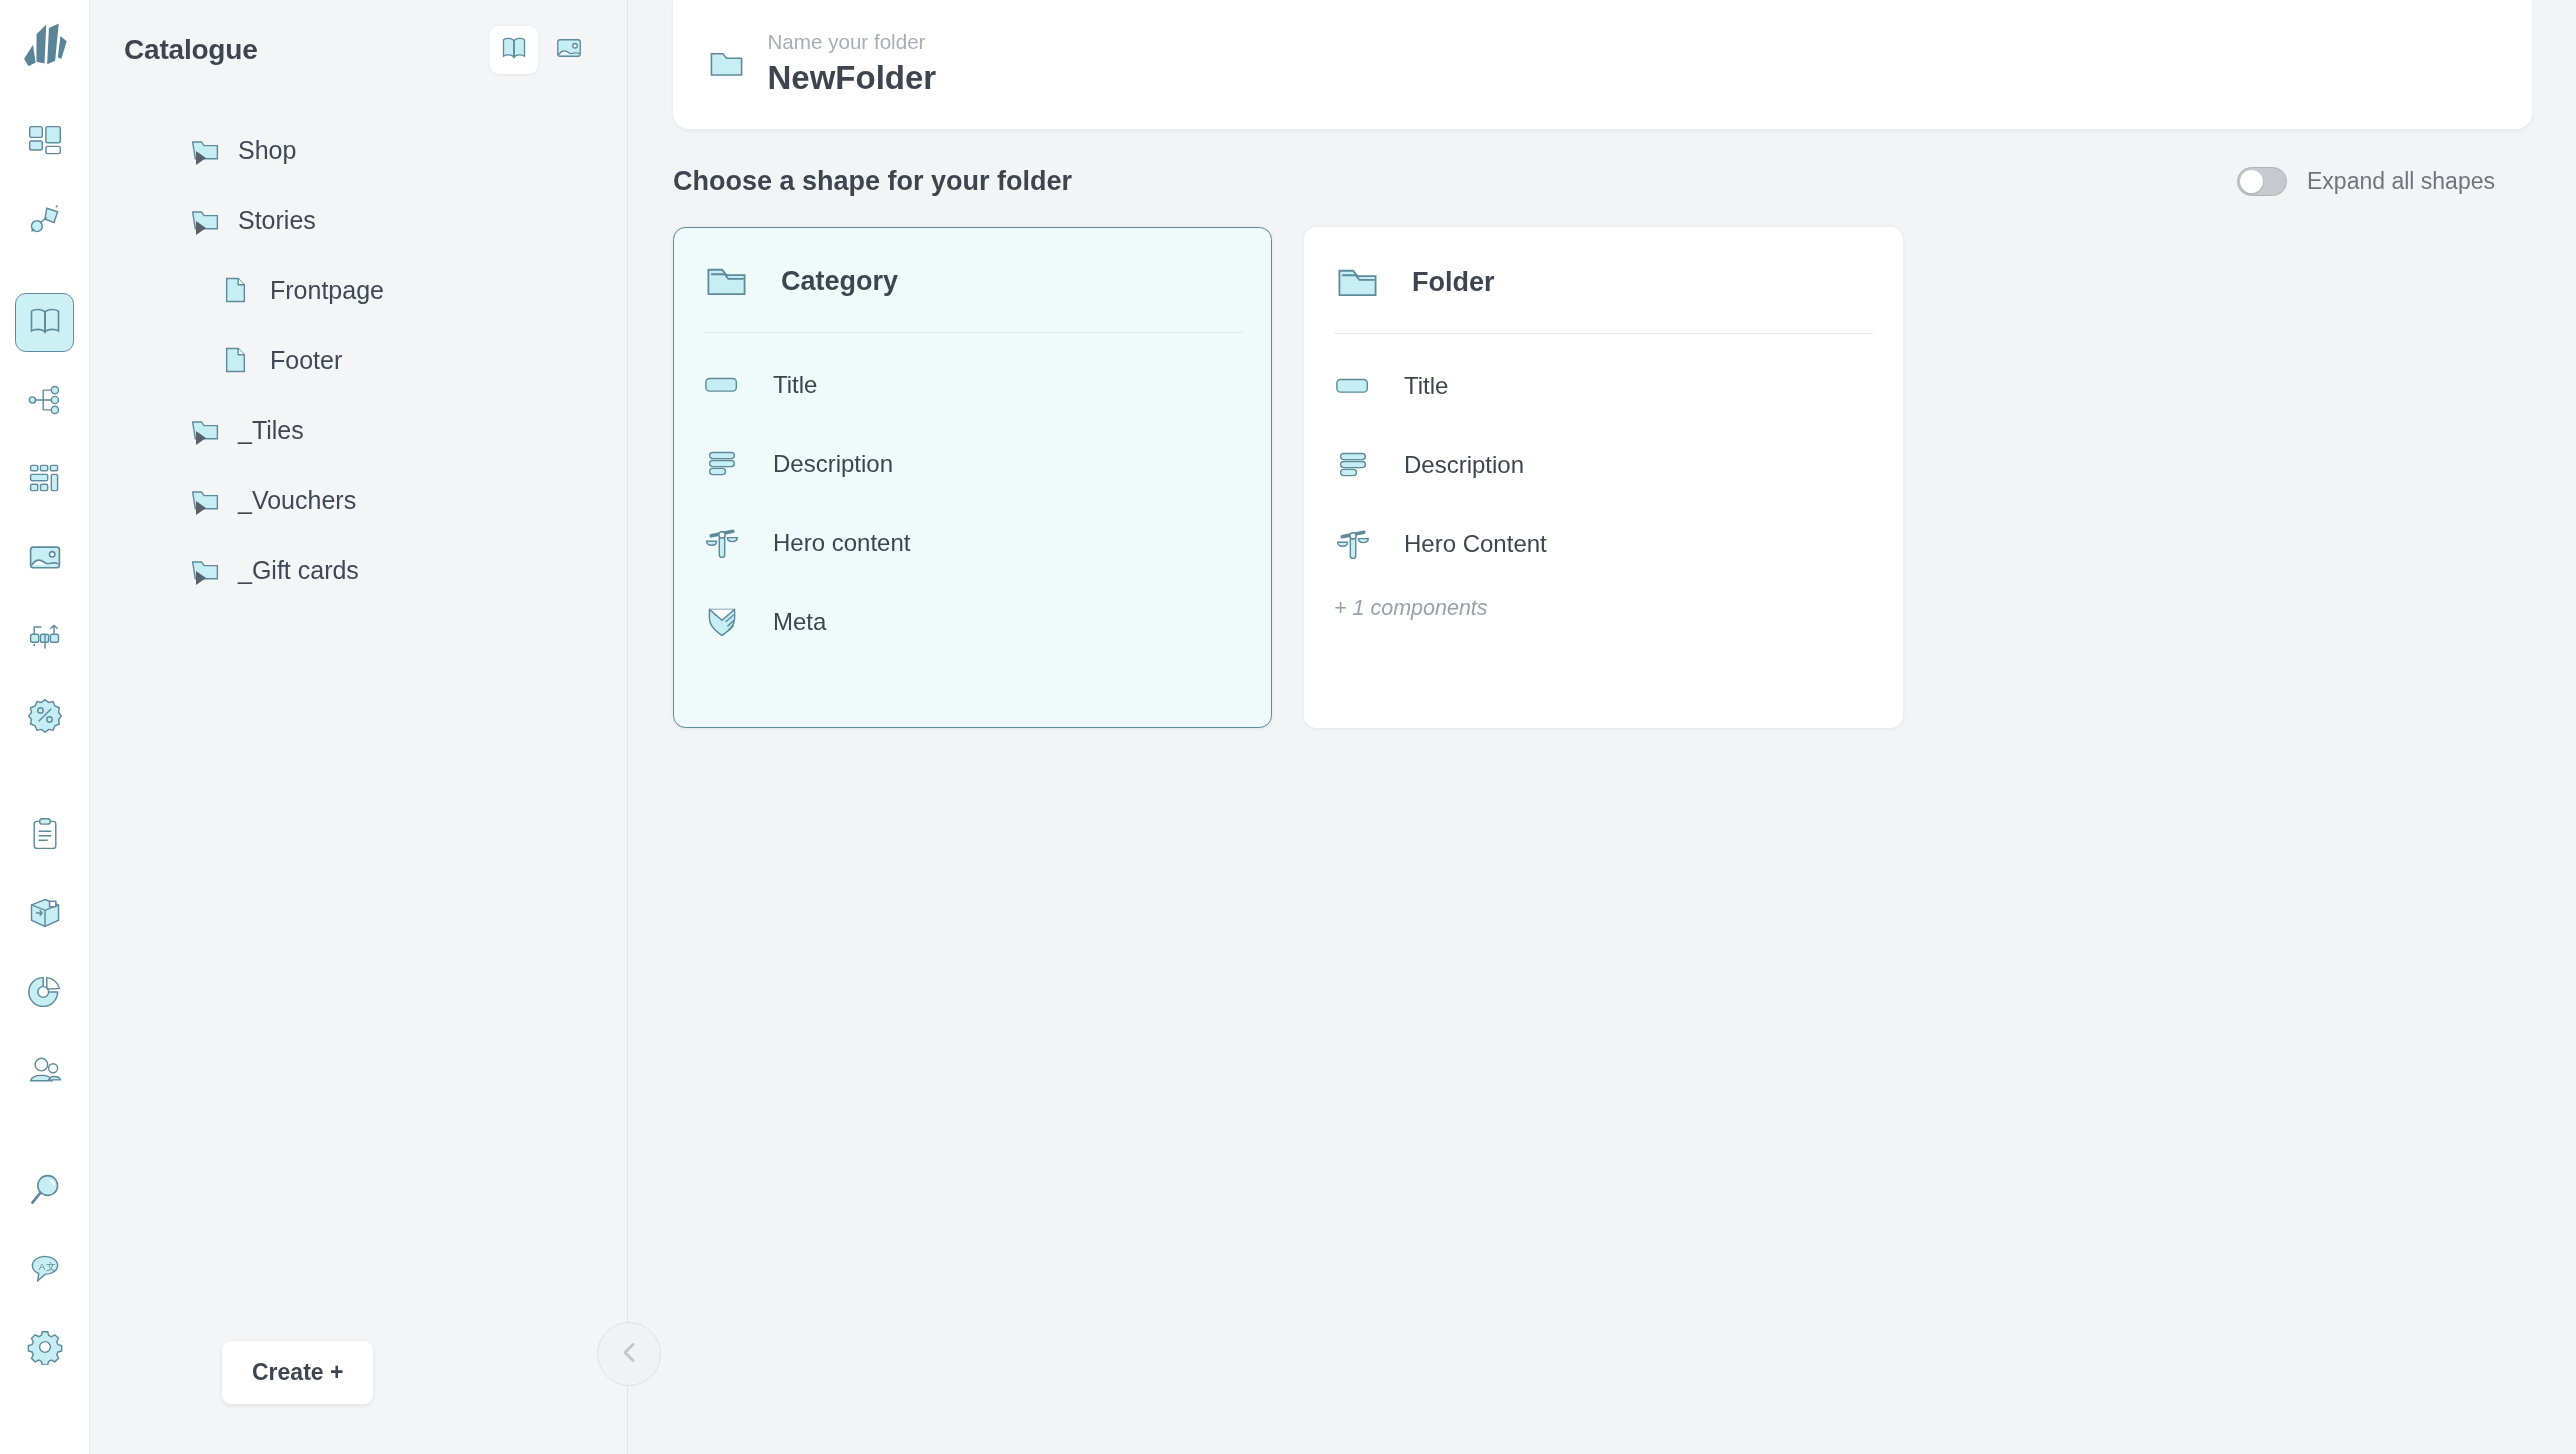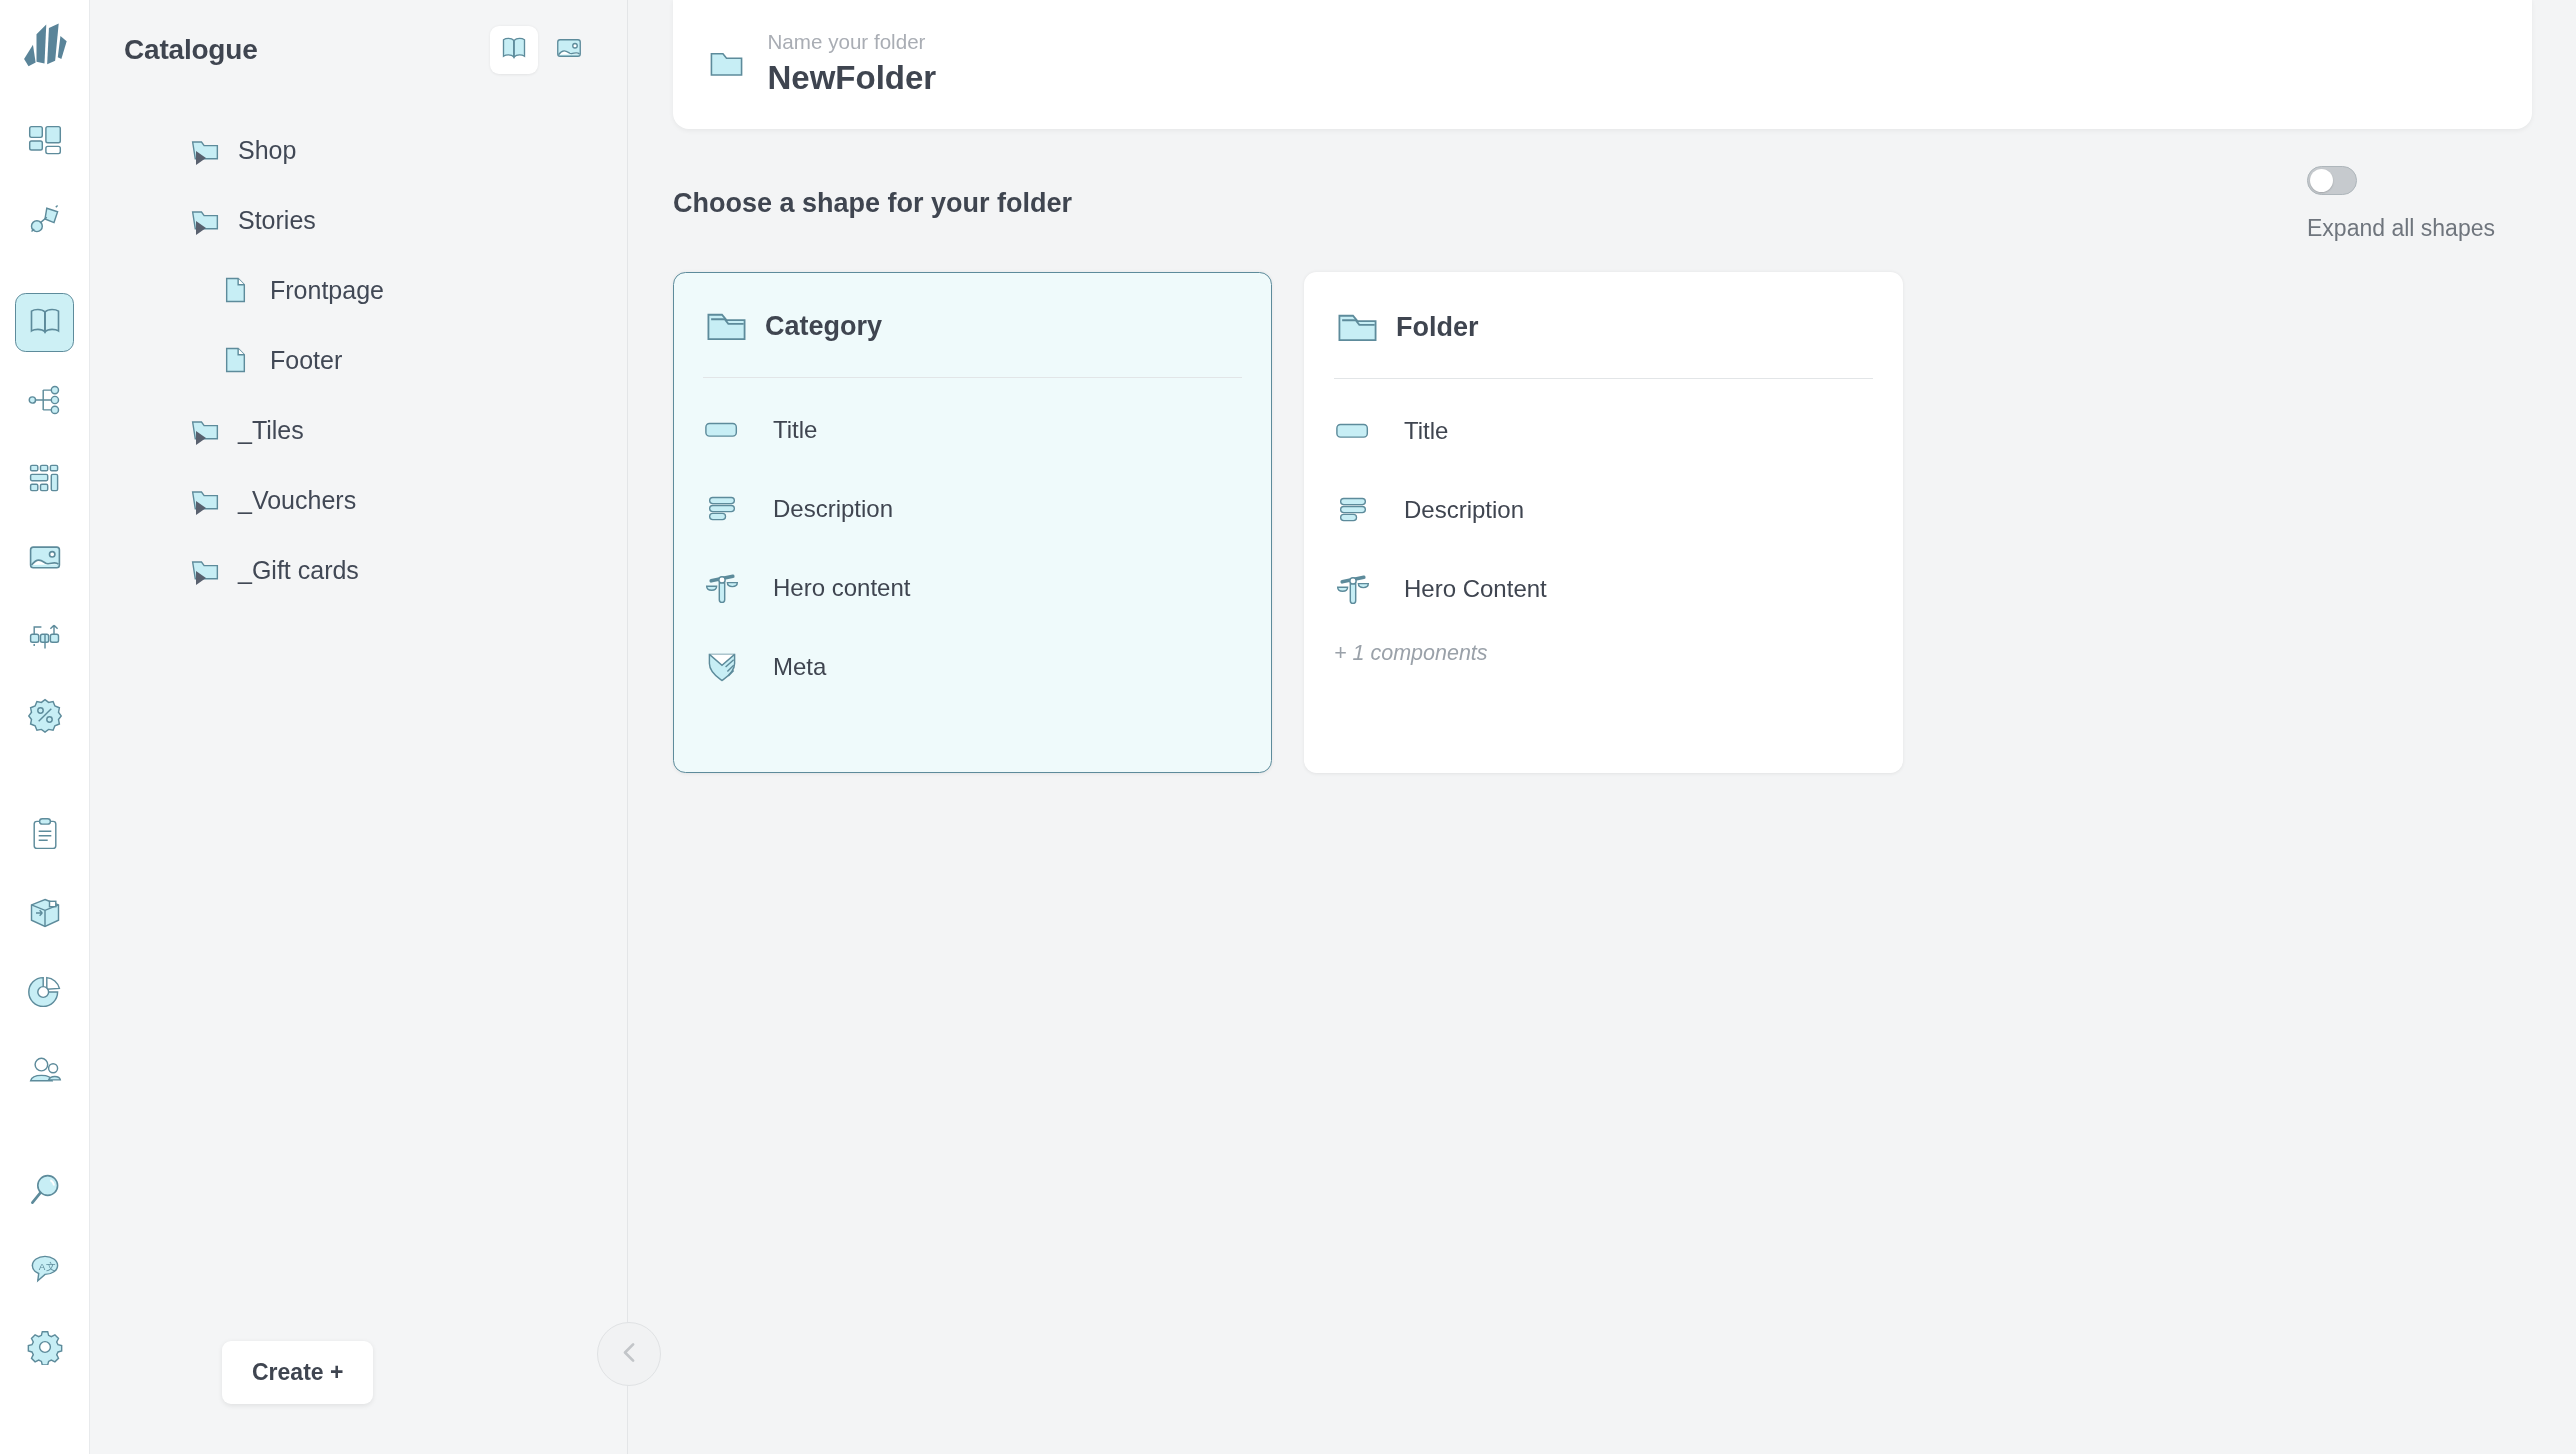--- a/index.html
+++ b/index.html
@@ -92,38 +92,38 @@
     font-size: 23px; font-weight: bold; color: #3f4550; cursor: pointer; border: none;
   }
 
   
   .main { position: absolute; left: 673px; top: 111px; width: 1903px; height: 1343px; }
   .section-row {
     display: flex; align-items: center; justify-content: space-between;
     padding: 55px 81px 0 0; margin-left: 0;
   }
   .section-title { font-size: 27px; font-weight: bold; color: #3f4550; }
-  .toggle-wrap { display: flex; gap: 19.7px; cursor: pointer; flex-direction: column; }
+  .toggle-wrap { display: flex; align-items: center; gap: 19.7px; cursor: pointer; }
   .switch {
     width: 50px; height: 29px; border-radius: 14.3px; background: #c6cace;
     border: 0.9px solid #aeb6bb; position: relative; flex: none;
   }
   .switch .knob {
     position: absolute; left: 1.8px; top: 1.8px; width: 23px; height: 23px;
     border-radius: 50%; background: #ffffff; box-shadow: 0 0.9px 1.8px rgba(0,0,0,.2);
   }
   .toggle-label { font-size: 23px; color: #6f757d; }
 
   .cards { display: flex; gap: 32px; margin-top: 30px; }
   .shape-card {
     width: 599px; height: 501px; border-radius: 12.5px; background: #ffffff;
     padding: 32px 30px; box-shadow: 0 0.9px 3.6px rgba(0,0,0,.07); cursor: pointer;
   }
   .shape-card.selected { background: #effafb; border: 1.8px solid #5d8b9b; padding: 30px 29px; }
-  .card-head { display: flex; align-items: center; gap: 15px; padding-bottom: 27px; }
+  .card-head { display: flex; align-items: center; gap: 31px; padding-bottom: 27px; }
   .card-folder-ico { width: 47px; height: 47px; flex: none; }
   .card-name { font-size: 27px; font-weight: bold; color: #3f4550; }
   .card-rule { height: 0.9px; background: #e2e5e7; margin-bottom: 12.5px; }
   .comp-row { display: flex; align-items: center; height: 79px; gap: 32px; }
   .comp-ico { width: 38px; height: 38px; flex: none; display:flex; align-items:center; justify-content:center; }
   .comp-label { font-size: 24px; color: #3f4550; }
   .more-comps { font-size: 21.5px; font-style: italic; color: #9aa1a9; margin-top: 12.5px; }
 </style>
 </head>
 <body>

